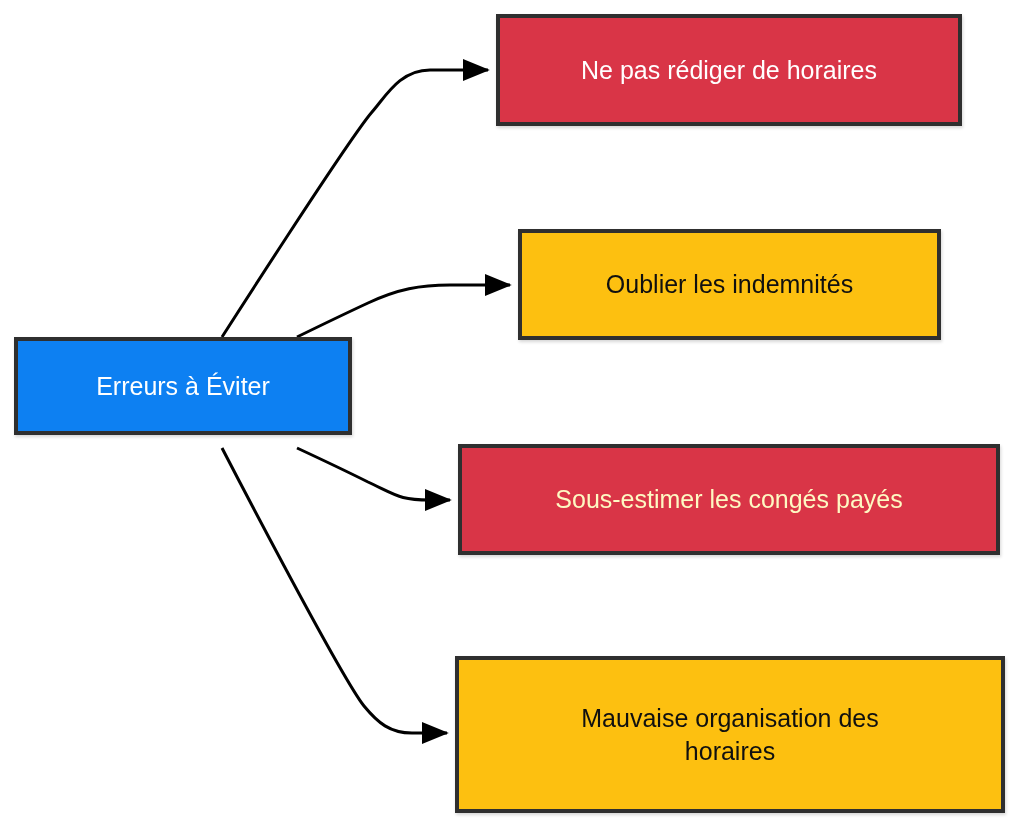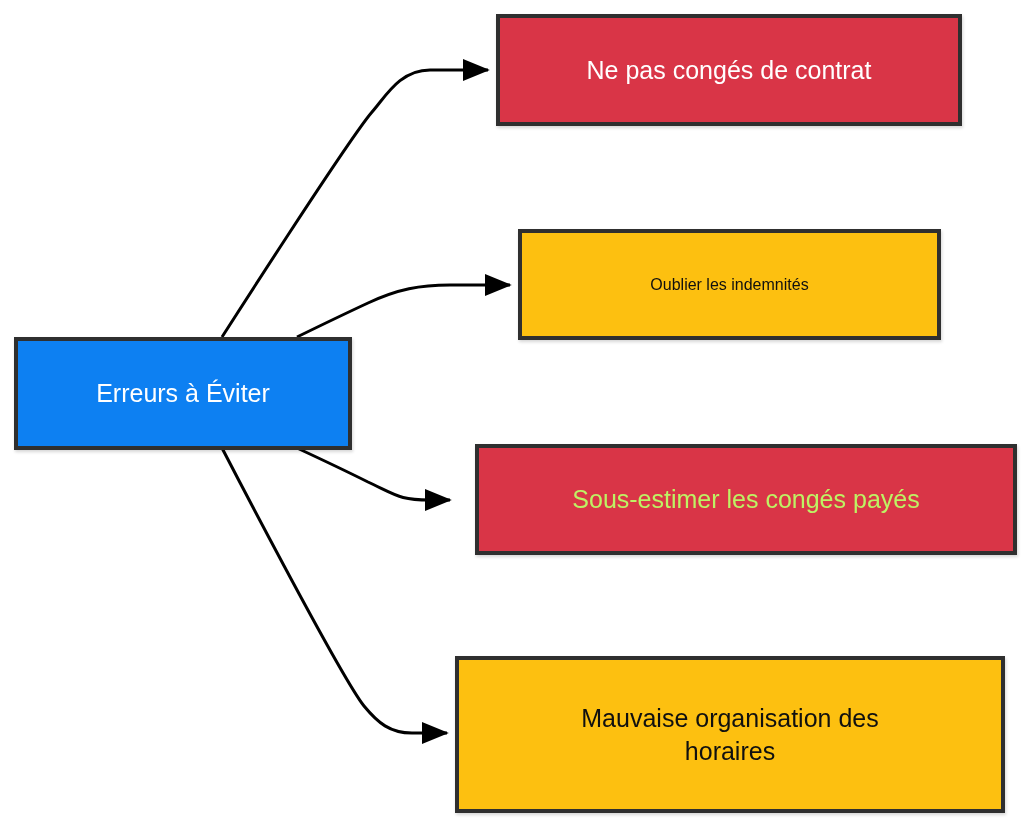--- a/index.html
+++ b/index.html
@@ -38,42 +38,42 @@
   }
   .node-label {
     display: block;
     padding: 0 14px;
     white-space: pre-line;
   }
   #node-root {
     left: 14px;
     top: 337px;
     width: 338px;
-    height: 113px;
+    height: 98px;
     background: #0d80f2;
     color: #ffffff;
     font-size: 25px;
   }
   #node-e1 {
     left: 496px;
     top: 14px;
     width: 466px;
     height: 112px;
     background: #d93547;
     color: #ffffff;
     font-size: 25px;
   }
   #node-e2 {
     left: 518px;
     top: 229px;
     width: 423px;
     height: 111px;
     background: #fdc010;
     color: #101010;
-    font-size: 16px;
+    font-size: 25px;
   }
   #node-e3 {
     left: 458px;
     top: 444px;
     width: 542px;
     height: 111px;
     background: #d93547;
     color: #ffffff;
     font-size: 25px;
   }
@@ -106,28 +106,28 @@
     <path d="M297,448 C297,448 340,468 368,482 C398,496 400,500 430,500 L450,500" fill="none" stroke="#000000" stroke-width="3" stroke-linecap="butt" marker-end="url(#arrowhead)"></path>
 
     <path d="M222,448 C222,448 340,676 364,706 C378,723 390,733 412,733 L447,733" fill="none" stroke="#000000" stroke-width="3" stroke-linecap="butt" marker-end="url(#arrowhead)"></path>
   </svg>
 
   <div class="node" id="node-root" style="background: rgb(13, 128, 242); color: rgb(255, 255, 255); border-color: rgb(47, 47, 47);">
     <span class="node-label">Erreurs à Éviter</span>
   </div>
 
   <div class="node" id="node-e1" style="background: rgb(217, 53, 71); color: rgb(255, 255, 255); border-color: rgb(47, 47, 47);">
-    <span class="node-label">Ne pas congés de contrat</span>
+    <span class="node-label">Ne pas rédiger de horaires</span>
   </div>
 
   <div class="node" id="node-e2" style="background: rgb(253, 192, 16); color: rgb(16, 16, 16); border-color: rgb(47, 47, 47);">
     <span class="node-label">Oublier les indemnités</span>
   </div>
 
-  <div class="node" id="node-e3" style="background: rgb(217, 53, 71); color: #bef264; border-color: rgb(47, 47, 47); margin-left: 17px;">
+  <div class="node" id="node-e3" style="background: rgb(217, 53, 71); color: #fef9c3; border-color: rgb(47, 47, 47);">
     <span class="node-label">Sous-estimer les congés payés</span>
   </div>
 
   <div class="node" id="node-e4" style="background: rgb(253, 192, 16); color: rgb(16, 16, 16); border-color: rgb(47, 47, 47); text-align: center;">
     <span class="node-label">Mauvaise organisation des
 horaires</span>
   </div>
 
 </div>
 

